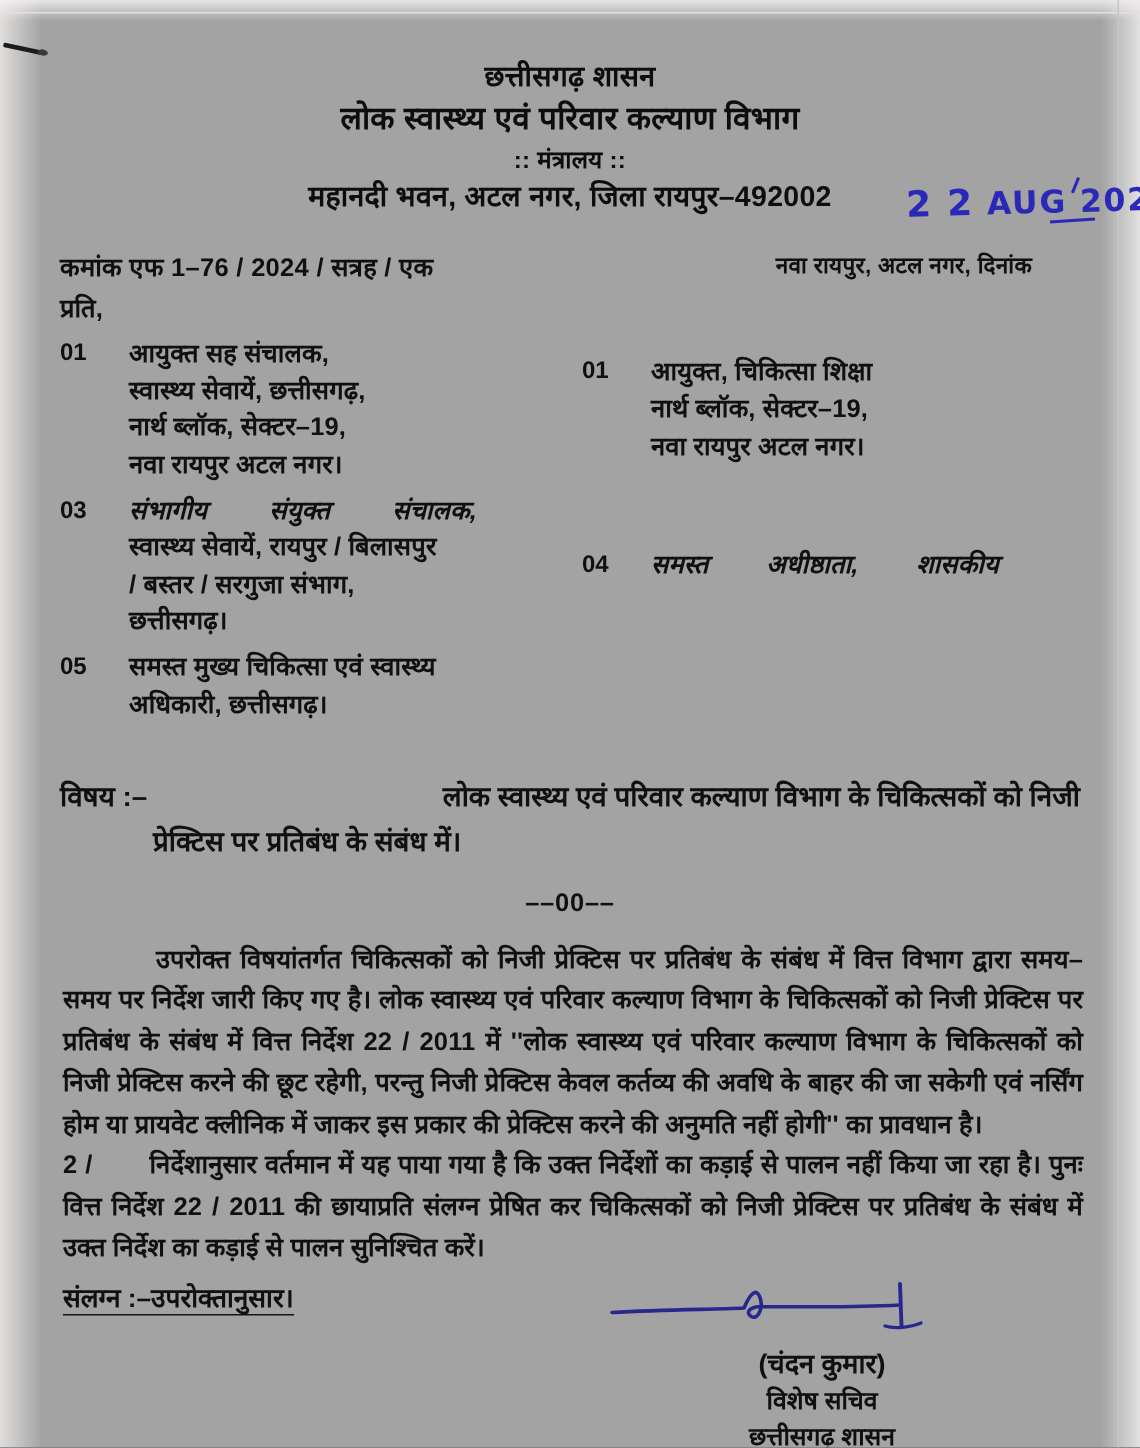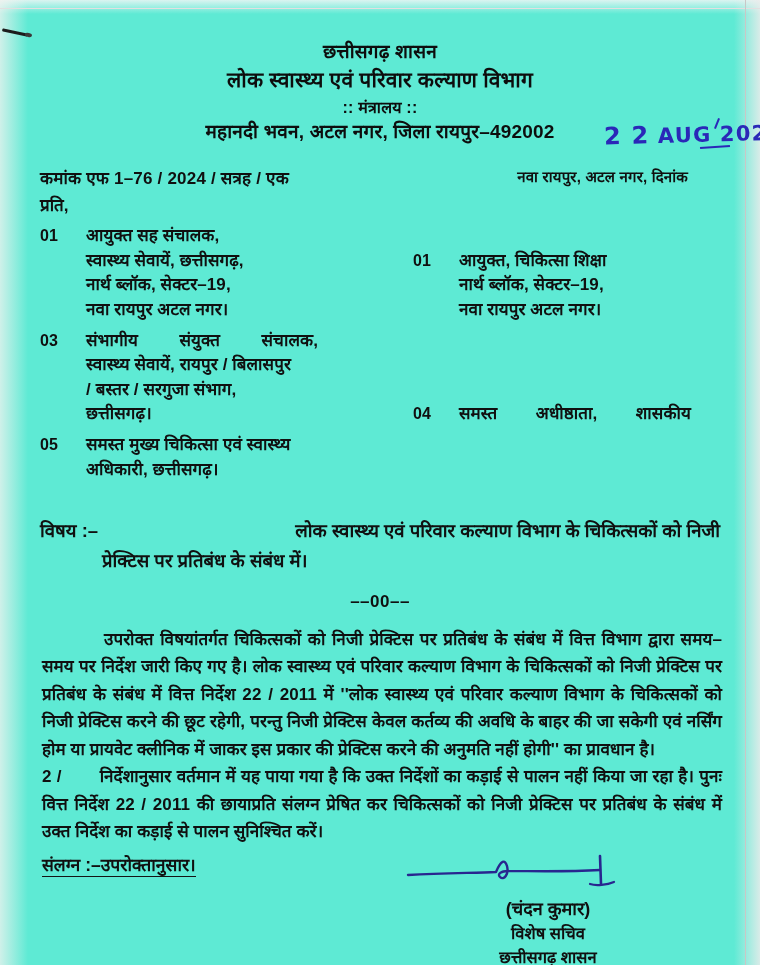--- a/index.html
+++ b/index.html
@@ -2,21 +2,21 @@
 <html><head>
 <meta charset="utf-8">
 <title>Government Letter Scan</title>
 <style>
   html,body{margin:0;padding:0;background:#6e6e6e;}
   body{font-family:"Liberation Sans","DejaVu Sans",sans-serif;}
 
   .page{
     position:relative;
     width:760px;height:965px;
-    background:#5eead4;
+    background:#a3a3a3;
     overflow:hidden;
     box-sizing:border-box;
   }
   
   .paper-tint{
     position:absolute;inset:0;
     background:
       linear-gradient(to right, rgba(245,242,240,.75) 0px, rgba(255,255,255,0) 28px),
       linear-gradient(to left, rgba(238,236,236,.85) 0px, rgba(255,255,255,0) 26px),
       linear-gradient(to bottom, rgba(250,246,248,.8) 0px, rgba(255,255,255,0) 14px);
@@ -93,32 +93,32 @@
     display:flex;
     justify-content:space-between;
     align-items:flex-start;
   }
   .ref-left{font-size:17px;font-weight:600;letter-spacing:.2px;}
   .ref-right{font-size:15px;font-weight:600;letter-spacing:.2px;padding-right:38px;}
   .prati{padding-left:40px;font-size:17px;font-weight:700;margin-top:4px;}
 
   
   .recips{margin-top:6px;padding-left:40px;}
-  .rrow{display:flex;align-items:flex-end;gap:25px;}
+  .rrow{display:flex;align-items:center;}
   .col{display:flex;align-items:flex-start;}
   .col-a{width:348px;flex:0 0 348px;}
   .col-b{flex:1;}
   .num{
     width:46px;flex:0 0 46px;
     font-size:16px;font-weight:600;
     padding-top:3px;
   }
   .who{font-size:17px;line-height:1.45;font-weight:600;letter-spacing:.1px;}
   .who .sp{display:block;}
-  .who .spread{display:flex;justify-content:space-between;width:232px;}
+  .who .spread{display:flex;justify-content:space-between;width:232px;font-style:italic;}
   .r1{margin-top:8px;}
   .r2{margin-top:6px;}
   .r3{margin-top:6px;}
 
   
   .subject{
     margin-top:34px;
     padding:0 40px 0 40px;
     font-size:18.5px;
     font-weight:700;

